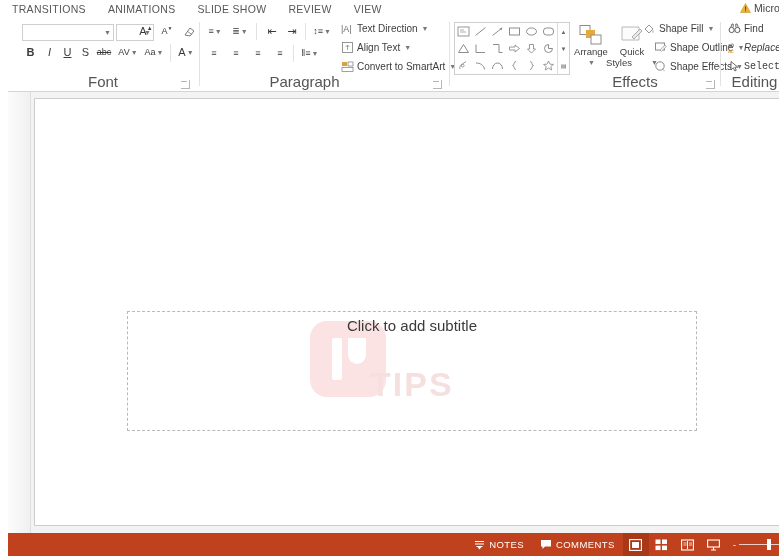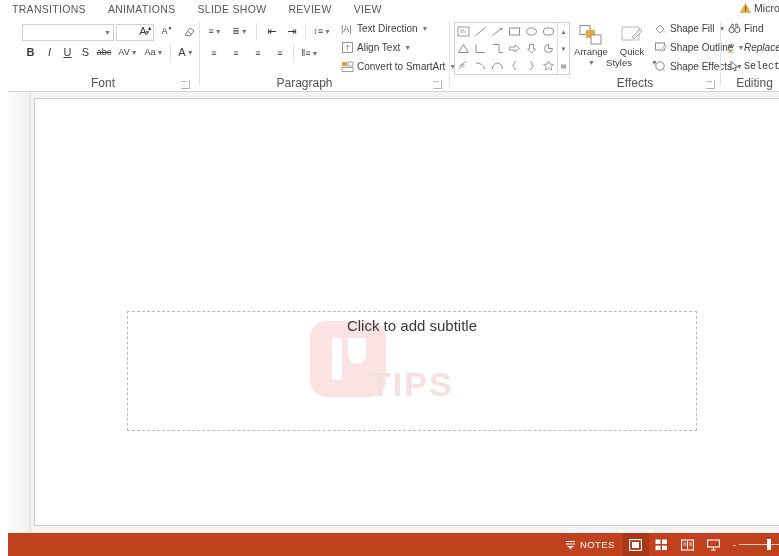--- a/index.html
+++ b/index.html
@@ -30,21 +30,21 @@
   .warn-tri { display:block; }
 
   
   .ribbon {
     position:absolute; left:0; top:18px; width:779px; height:74px;
     background:#ffffff; border-bottom:1px solid #d4d4d4;
   }
   .rgroup { position:absolute; top:0; height:74px; }
   .rgroup .glabel {
     position:absolute; bottom:2px; width:100%; text-align:center;
-    font-size:12px; color:#555;
+    font-size:15px; color:#555;
   }
   .sep { position:absolute; top:4px; width:1px; height:64px; background:#e2e2e2; }
   .launcher {
     position:absolute; bottom:3px; width:9px; height:9px;
     border:1px solid #b6b6b6; border-top:none; border-left:none;
   }
   .launcher::before{
     content:""; position:absolute; left:0; top:1px; width:6px; height:1px; background:#b6b6b6;
   }
 
@@ -432,21 +432,21 @@
           <path d="M3 3 h17 v13 h-17 z" fill="#fbfbfb" stroke="#b8b8b8" stroke-width="1"></path>
           <path d="M13 13 L21 5 L23 7 L15 15 Z" fill="#e9e9e9" stroke="#9a9a9a" stroke-width="0.8"></path>
         </svg>
         <span>Quick</span>
         <span style="display:flex;align-items:center;gap:18px;">
           <span>Styles</span>
           <span class="drop">▼</span>
         </span>
       </div>
 
-      <div class="plabel" style="left:203px; top:4px;">
+      <div class="plabel" style="left:192px; top:4px;">
         <svg class="ic" viewBox="0 0 13 13">
           <path d="M2 7 L6 3 L10 7 L6 11 Z" fill="none" stroke="#8a8a8a" stroke-width="0.9"></path>
           <path d="M10 8 q2 2 0 3 q-2 -1 0 -3" fill="#c9c9c9"></path>
         </svg>
         <span>Shape Fill</span>
         <span class="drop">▼</span>
       </div>
       <div class="plabel" style="left:203px; top:23px;">
         <svg class="ic" viewBox="0 0 13 13">
           <rect x="1.5" y="2" width="9" height="7" fill="none" stroke="#8a8a8a" stroke-width="1"></rect>
@@ -517,20 +517,26 @@
     </div>
   </div>
 
   <div class="statusbar">
     <div class="sb-item">
       <svg width="11" height="11" viewBox="0 0 11 11">
         <path d="M1 2.5h9M1 5h9M2.5 7.5h6" stroke="#fff" stroke-width="1"></path>
         <polygon points="5.5,10.5 3.6,8 7.4,8" fill="#fff"></polygon>
       </svg>
       <span>NOTES</span>
+    </div>
+    <div class="sb-item">
+      <svg width="12" height="11" viewBox="0 0 12 11">
+        <path d="M1 1h10v6.5H5L2.5 10V7.5H1Z" fill="#fff"></path>
+      </svg>
+      <span>COMMENTS</span>
     </div>
 
     <div class="sb-view active">
       <svg width="13" height="12" viewBox="0 0 13 12">
         <rect x="0.6" y="0.6" width="11.8" height="10.8" fill="none" stroke="#fff" stroke-width="1.1"></rect>
         <rect x="3" y="3" width="7" height="6" fill="#fff"></rect>
       </svg>
     </div>
     <div class="sb-view">
       <svg width="13" height="12" viewBox="0 0 13 12">

